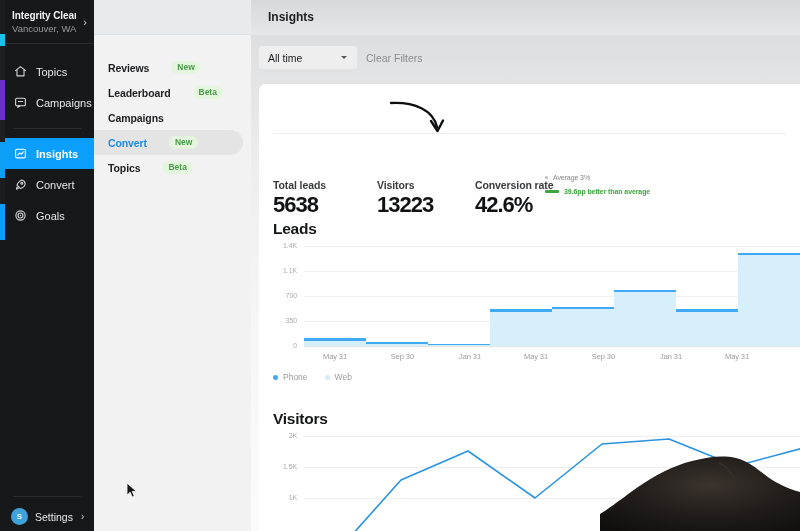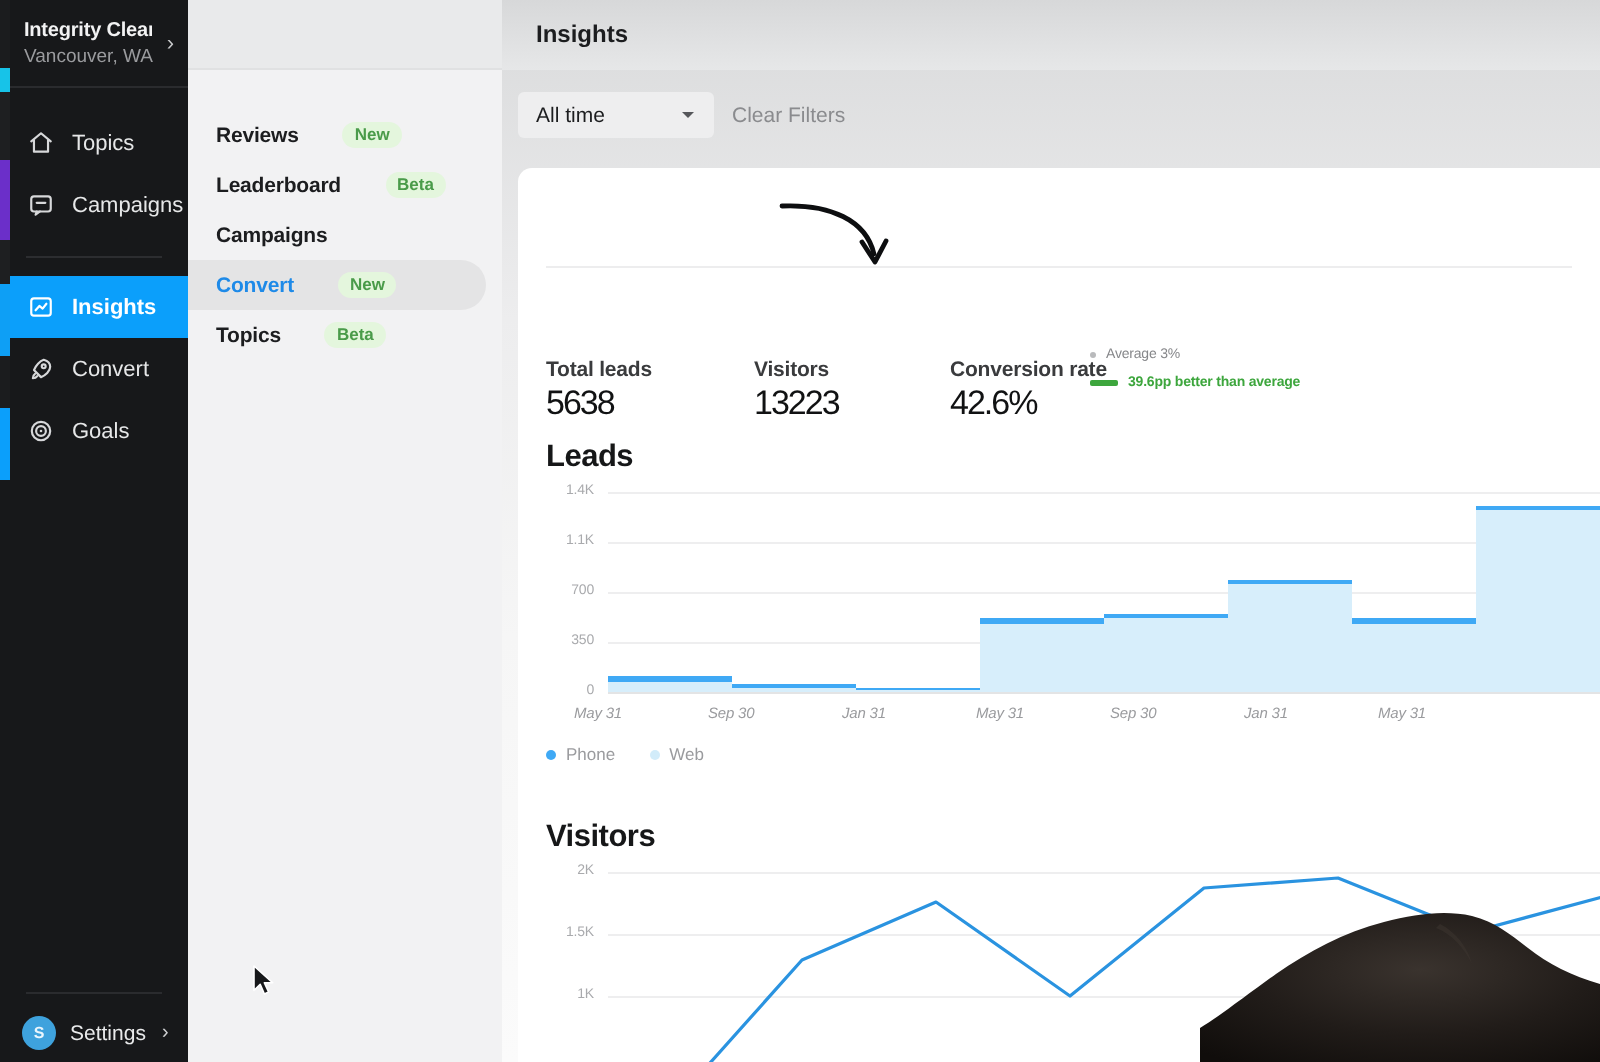--- a/index.html
+++ b/index.html
@@ -102,21 +102,21 @@
   }
 
   .section-title { font-size:15.5px; font-weight:700; color:#161718; letter-spacing:-.25px; }
   #perf-title { position:absolute; left:14px; top:19px; }
 
   .hr { position:absolute; left:14px; right:14px; top:49px; height:1px; background:#ededee; }
 
   .metrics { position:absolute; left:14px; top:68px; right:14px; }
   .metric { position:absolute; top:0;margin-top:27px; }
   .metric-label { font-size:10.5px; color:#3a3b3d; font-weight:600; letter-spacing:-.1px; }
-  .metric-value { font-size:17px; font-weight:400; color:#111213; letter-spacing:-1px; margin-top:2px; line-height:1.08; }
+  .metric-value { font-size:22px; font-weight:700; color:#111213; letter-spacing:-1px; margin-top:2px; line-height:1.08; }
   #m-leads { left:0; }
   #m-visitors { left:104px; }
   #m-conv { left:202px; }
 
   .cmp { position:absolute; left:272px; top:20px; width:120px; }
   .cmp-row { display:flex; align-items:center; gap:5px; height:11px; }
   .cmp-dot { width:3px; height:3px; border-radius:50%; background:#b9babc; flex:0 0 3px; }
   .cmp-dash { width:14px; height:2.5px; background:#3da63d; border-radius:1px; flex:0 0 14px; }
   .cmp-txt { font-size:7px; color:#86878a; white-space:nowrap; letter-spacing:-.1px; }
   .cmp-txt.green { color:#3da63d; font-weight:600; }
@@ -126,21 +126,21 @@
   #leads-block { top:136px; }
   #visitors-block { top:326px; }
   .chart-title { position:absolute; left:14px; top:0; }
   .plot { position:absolute; left:14px; right:0; top:26px; }
 
   .ylab {
     position:absolute; font-size:7px; color:#a9aaad; text-align:right;
     width:24px; left:0; letter-spacing:-.1px;
   }
   .grid { position:absolute; left:31px; right:0; height:1px; background:#eeeeef; }
-  .xlab { position:absolute; font-size:7.5px; color:#9a9b9e; text-align:left; width:60px; letter-spacing:-.1px;font-style:italic; }
+  .xlab { position:absolute; font-size:7.5px; color:#9a9b9e; text-align:right; width:60px; letter-spacing:-.1px; }
 
   .bars { position:absolute; left:31px; right:0; top:0; height:100px; }
   .bar { position:absolute; bottom:0; }
   .bar-web { position:absolute; left:0; right:0; bottom:0; background:#d7eefb; }
   .bar-phone { position:absolute; left:0; right:0; background:#3fa9f5; }
 
   .legend { position:absolute; left:14px; display:flex; gap:17px; align-items:center; }
   .lg { display:flex; align-items:center; gap:5px; }
   .lg-dot { width:5px; height:5px; border-radius:50%; flex:0 0 5px; }
   .lg-txt { font-size:8.5px; color:#9a9b9e; }

